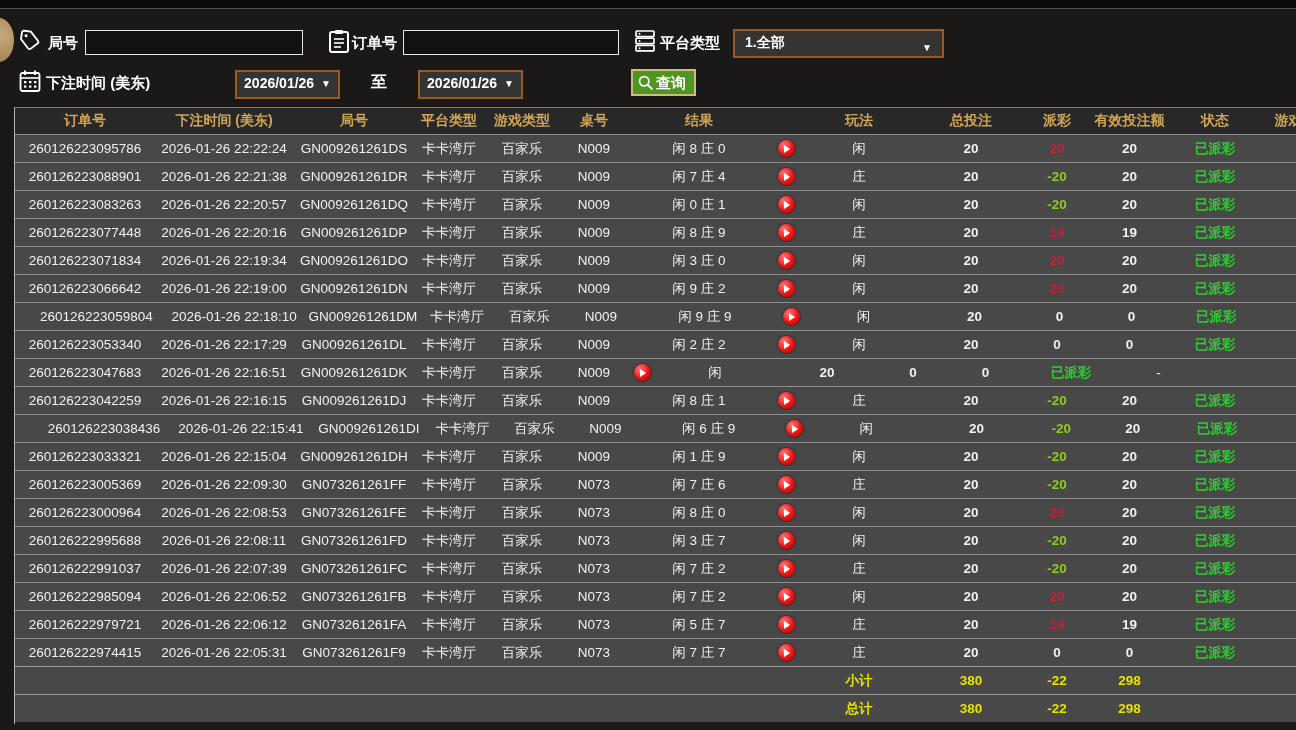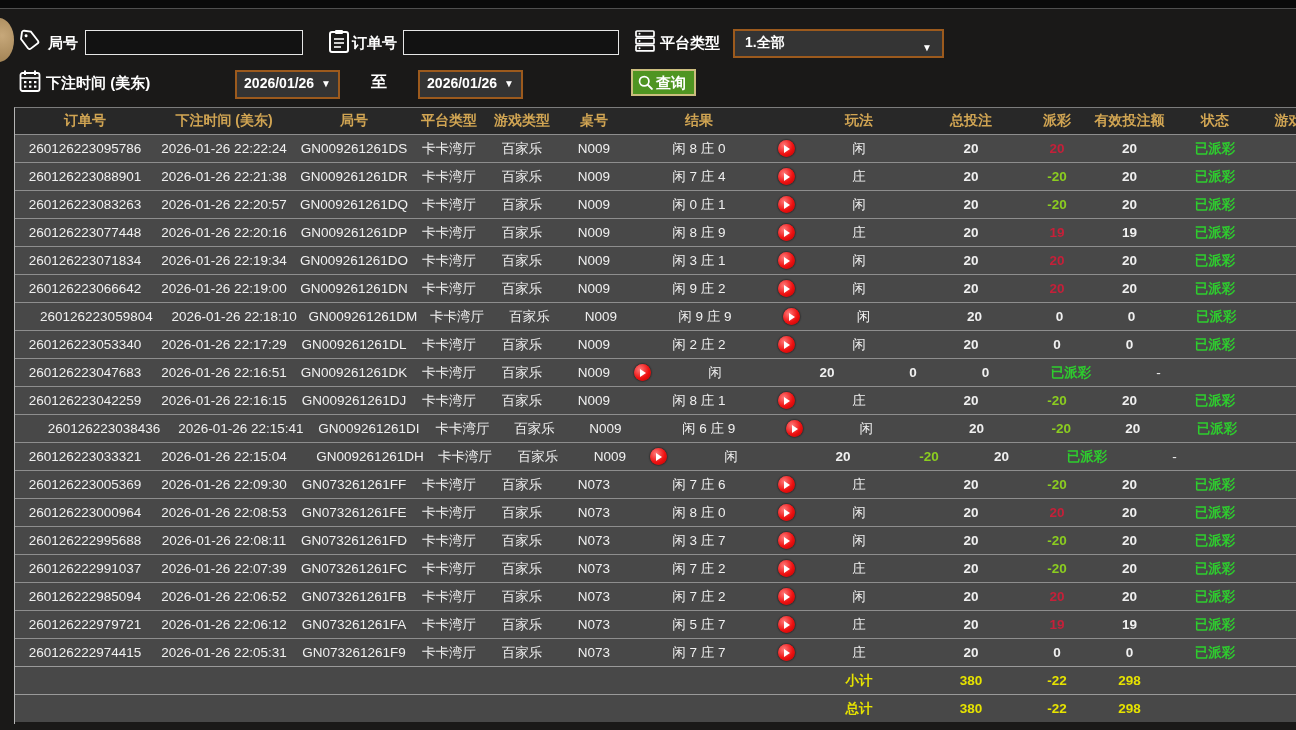--- a/index.html
+++ b/index.html
@@ -224,21 +224,21 @@
           <div class="td status" style="width: 90px;">已派彩</div>
           <div class="td" style="width: 85px;">-</div>
         </div>
         <div class="tr">
           <div class="td" style="width: 140px;">260126223071834</div>
           <div class="td" style="width: 138px;">2026-01-26 22:19:34</div>
           <div class="td" style="width: 122px;">GN009261261DO</div>
           <div class="td" style="width: 68px;">卡卡湾厅</div>
           <div class="td" style="width: 78px;">百家乐</div>
           <div class="td" style="width: 66px;">N009</div>
-          <div class="td" style="width: 144px;">闲 3 庄 1</div>
+          <div class="td" style="width: 144px;">闲 3 庄 0</div>
           <div class="td" style="width: 30px;">
             <span class="playicon"></span>
           </div>
           <div class="td" style="width: 116px;">闲</div>
           <div class="td num" style="width: 108px;">20</div>
           <div class="td pos" style="width: 64px;">20</div>
           <div class="td num" style="width: 81px;">20</div>
           <div class="td status" style="width: 90px;">已派彩</div>
           <div class="td" style="width: 85px;">-</div>
         </div>
@@ -345,24 +345,25 @@
           <div class="td" style="width: 116px;">闲</div>
           <div class="td num" style="width: 108px;">20</div>
           <div class="td neg" style="width: 64px;">-20</div>
           <div class="td num" style="width: 81px;">20</div>
           <div class="td status" style="width: 90px;">已派彩</div>
           <div class="td" style="width: 85px;">-</div>
         </div>
         <div class="tr">
           <div class="td" style="width: 140px;">260126223033321</div>
           <div class="td" style="width: 138px;">2026-01-26 22:15:04</div>
-          <div class="td" style="width: 122px; margin-left: 16px;">GN009261261DH</div>
-          <div class="td" style="width: 68px;">卡卡湾厅</div>
-          <div class="td" style="width: 78px;">百家乐</div>
-          <div class="td" style="width: 66px;">N009</div>
+          <div class="td" style="width: 122px;">GN009261261DH</div>
+          <div class="td" style="width: 68px;">卡卡湾厅</div>
+          <div class="td" style="width: 78px;">百家乐</div>
+          <div class="td" style="width: 66px;">N009</div>
+          <div class="td" style="width: 144px;">闲 1 庄 9</div>
           <div class="td" style="width: 30px;">
             <span class="playicon"></span>
           </div>
           <div class="td" style="width: 116px;">闲</div>
           <div class="td num" style="width: 108px;">20</div>
           <div class="td neg" style="width: 64px;">-20</div>
           <div class="td num" style="width: 81px;">20</div>
           <div class="td status" style="width: 90px;">已派彩</div>
           <div class="td" style="width: 85px;">-</div>
         </div>

